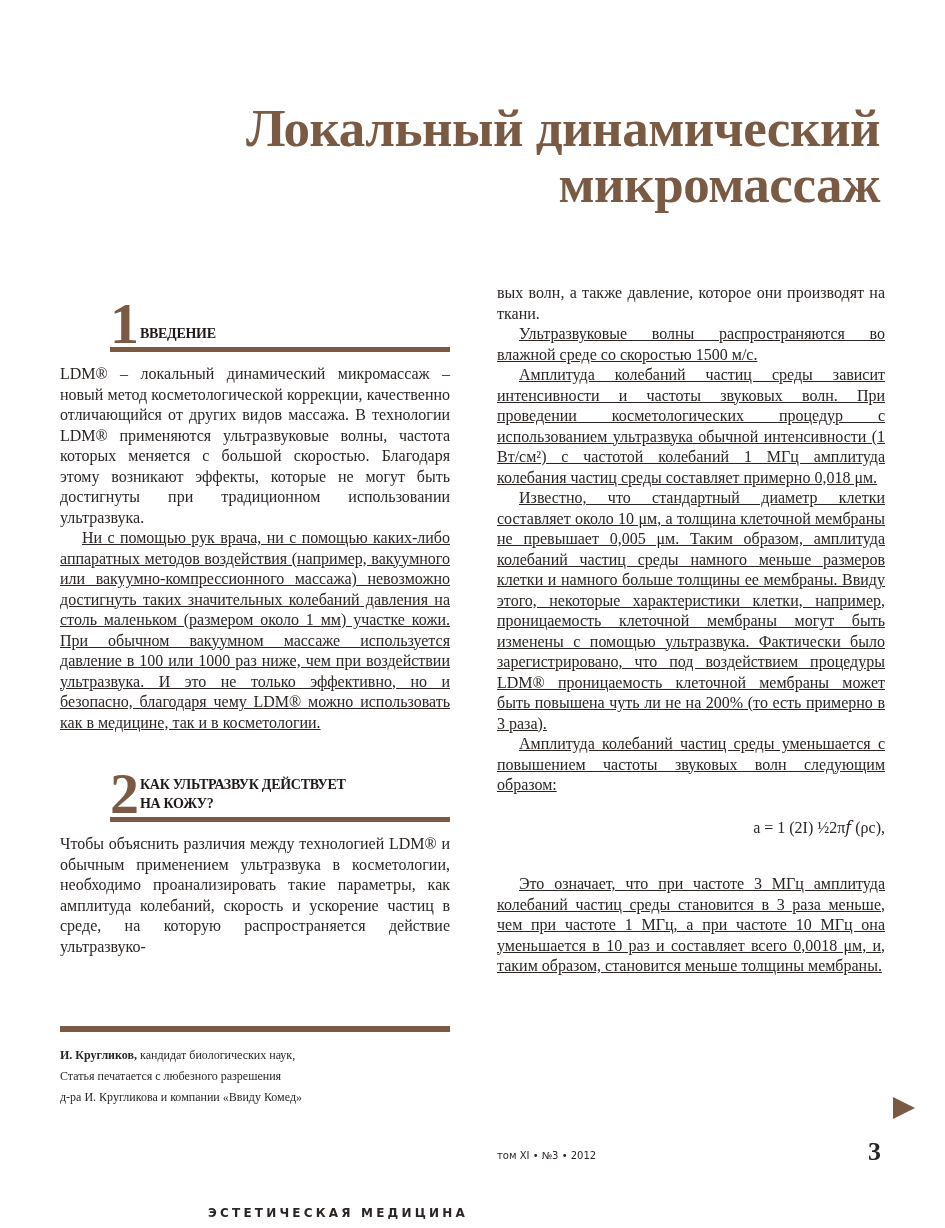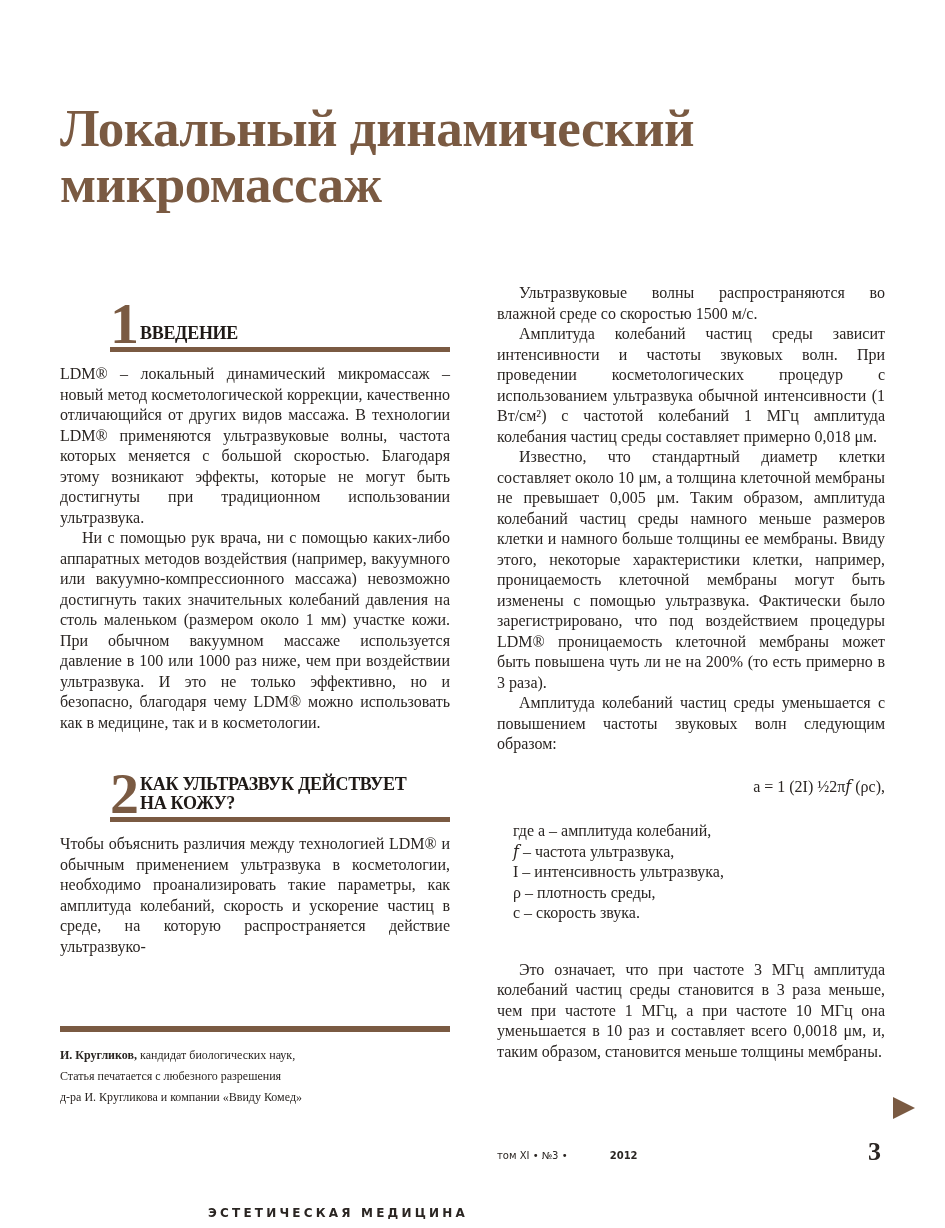--- a/index.html
+++ b/index.html
@@ -1,45 +1,45 @@
 <!DOCTYPE html>
 <html><head>
 <meta charset="utf-8">
 <style>
   html, body { margin: 0; padding: 0; background: #ffffff; }
   body { width: 945px; height: 1228px; position: relative; overflow: hidden;
          font-family: "Liberation Serif", "DejaVu Serif", serif; color: #2a2522; }
   .title { position: absolute; left: 60px; top: 64px; width: 820px;
            font-family: "Liberation Serif", serif; font-weight: bold;
-           font-size: 53px; line-height: 56px; color: #7a5a42; letter-spacing: -0.5px; }
+           font-size: 53px; line-height: 56px; color: #7a5a42; letter-spacing: -0.5px; text-align: right; }
   .col { position: absolute; font-size: 16px; line-height: 20.5px; text-align: justify; }
   .col-left { left: 60px; top: 295px; width: 390px; }
   .col-right { left: 497px; top: 283px; width: 388px; }
   .section-head { position: relative; height: 52px; margin-left: 50px;
                   border-bottom: 5px solid #7a5a42; margin-bottom: 12px; }
   .section-head .num { position: absolute; left: 0; bottom: -6px; font-weight: bold;
                        font-size: 58px; line-height: 58px; color: #7a5a42; }
   .section-head .label { position: absolute; left: 30px; bottom: 4px; font-weight: bold;
-                         font-size: 18px; line-height: 19px; color: #1f1a17; letter-spacing: -0.3px; }
+                         font-size: 14px; line-height: 19px; color: #1f1a17; letter-spacing: -0.3px; }
   .sec2 { height: 62px; margin-top: 22px; }
   p { margin: 0; }
-  p.indent { text-indent: 22px; }
+  p.indent { text-indent: 22px; text-decoration: underline; }
   .formula { margin: 22px 0 24px 16px; text-align: right; }
   .defs { margin-left: 16px; text-align: left; }
   .author-rule { position: absolute; left: 60px; top: 1026px; width: 390px; height: 6px; background: #7a5a42; }
   .author { position: absolute; left: 60px; top: 1045px; width: 395px; font-size: 12px; line-height: 21px; }
   .author b { font-weight: bold; }
   .arrow { position: absolute; left: 893px; top: 1097px; width: 0; height: 0;
            border-top: 11px solid transparent; border-bottom: 11px solid transparent;
            border-left: 22px solid #7a5a42; }
   .footer-journal { position: absolute; left: 208px; top: 1206px; font-family: "DejaVu Sans", sans-serif;
                     font-size: 12px; letter-spacing: 3.2px; color: #2a2522; font-weight: bold; }
   .footer-issue { position: absolute; left: 497px; top: 1150px; font-family: "DejaVu Sans", sans-serif;
                   font-size: 10px; color: #2a2522; }
-  .footer-issue b { font-weight: bold; margin-left: 39px; }
+  .footer-issue b { font-weight: normal; }
   .page-num { position: absolute; left: 868px; top: 1137px; font-weight: bold; font-size: 26px; color: #2a2522; }
 </style>
 </head>
 <body>
 
 <h1 class="title">Локальный динамический микромассаж</h1>
 
 <div class="col col-left">
   <div class="section-head">
     <span class="num">1</span>
@@ -52,32 +52,26 @@
     <span class="num">2</span>
     <span class="label">
       <span>КАК УЛЬТРАЗВУК ДЕЙСТВУЕТ</span><br>
       <span>НА КОЖУ?</span>
     </span>
   </div>
   <p>Чтобы объяснить различия между технологией LDM® и обычным применением ультразвука в косметологии, необходимо проанализировать такие параметры, как амплитуда колебаний, скорость и ускорение частиц в среде, на которую распространяется действие ультразвуко-</p>
 </div>
 
 <div class="col col-right">
+  <p>вых волн, а также давление, которое они производят на ткани.</p>
   <p class="indent">Ультразвуковые волны распространяются во влажной среде со скоростью 1500 м/с.</p>
   <p class="indent">Амплитуда колебаний частиц среды зависит интенсивности и частоты звуковых волн. При проведении косметологических процедур с использованием ультразвука обычной интенсивности (1 Вт/см²) с частотой колебаний 1 МГц амплитуда колебания частиц среды составляет примерно 0,018 μм.</p>
   <p class="indent">Известно, что стандартный диаметр клетки составляет около 10 μм, а толщина клеточной мембраны не превышает 0,005 μм. Таким образом, амплитуда колебаний частиц среды намного меньше размеров клетки и намного больше толщины ее мембраны. Ввиду этого, некоторые характеристики клетки, например, проницаемость клеточной мембраны могут быть изменены с помощью ультразвука. Фактически было зарегистрировано, что под воздействием процедуры LDM® проницаемость клеточной мембраны может быть повышена чуть ли не на 200% (то есть примерно в 3 раза).</p>
   <p class="indent">Амплитуда колебаний частиц среды уменьшается с повышением частоты звуковых волн следующим образом:</p>
   <p class="formula">a = 1 (2I) ½2π𝑓 (ρc),</p>
-  <div class="defs">
-    <div>где a – амплитуда колебаний,</div>
-    <div>𝑓 – частота ультразвука,</div>
-    <div>I – интенсивность ультразвука,</div>
-    <div>ρ – плотность среды,</div>
-    <div>c – скорость звука.</div>
-  </div>
   <p class="indent" style="margin-top:36px">Это означает, что при частоте 3 МГц амплитуда колебаний частиц среды становится в 3 раза меньше, чем при частоте 1 МГц, а при частоте 10 МГц она уменьшается в 10 раз и составляет всего 0,0018 μм, и, таким образом, становится меньше толщины мембраны.</p>
 </div>
 
 <div class="author-rule"></div>
 <div class="author">
   <div><b>И. Кругликов,</b><span> кандидат биологических наук,</span></div>
   <div>Статья печатается с любезного разрешения</div>
   <div>д-ра И. Кругликова и компании «Ввиду Комед»</div>
 </div>
 

